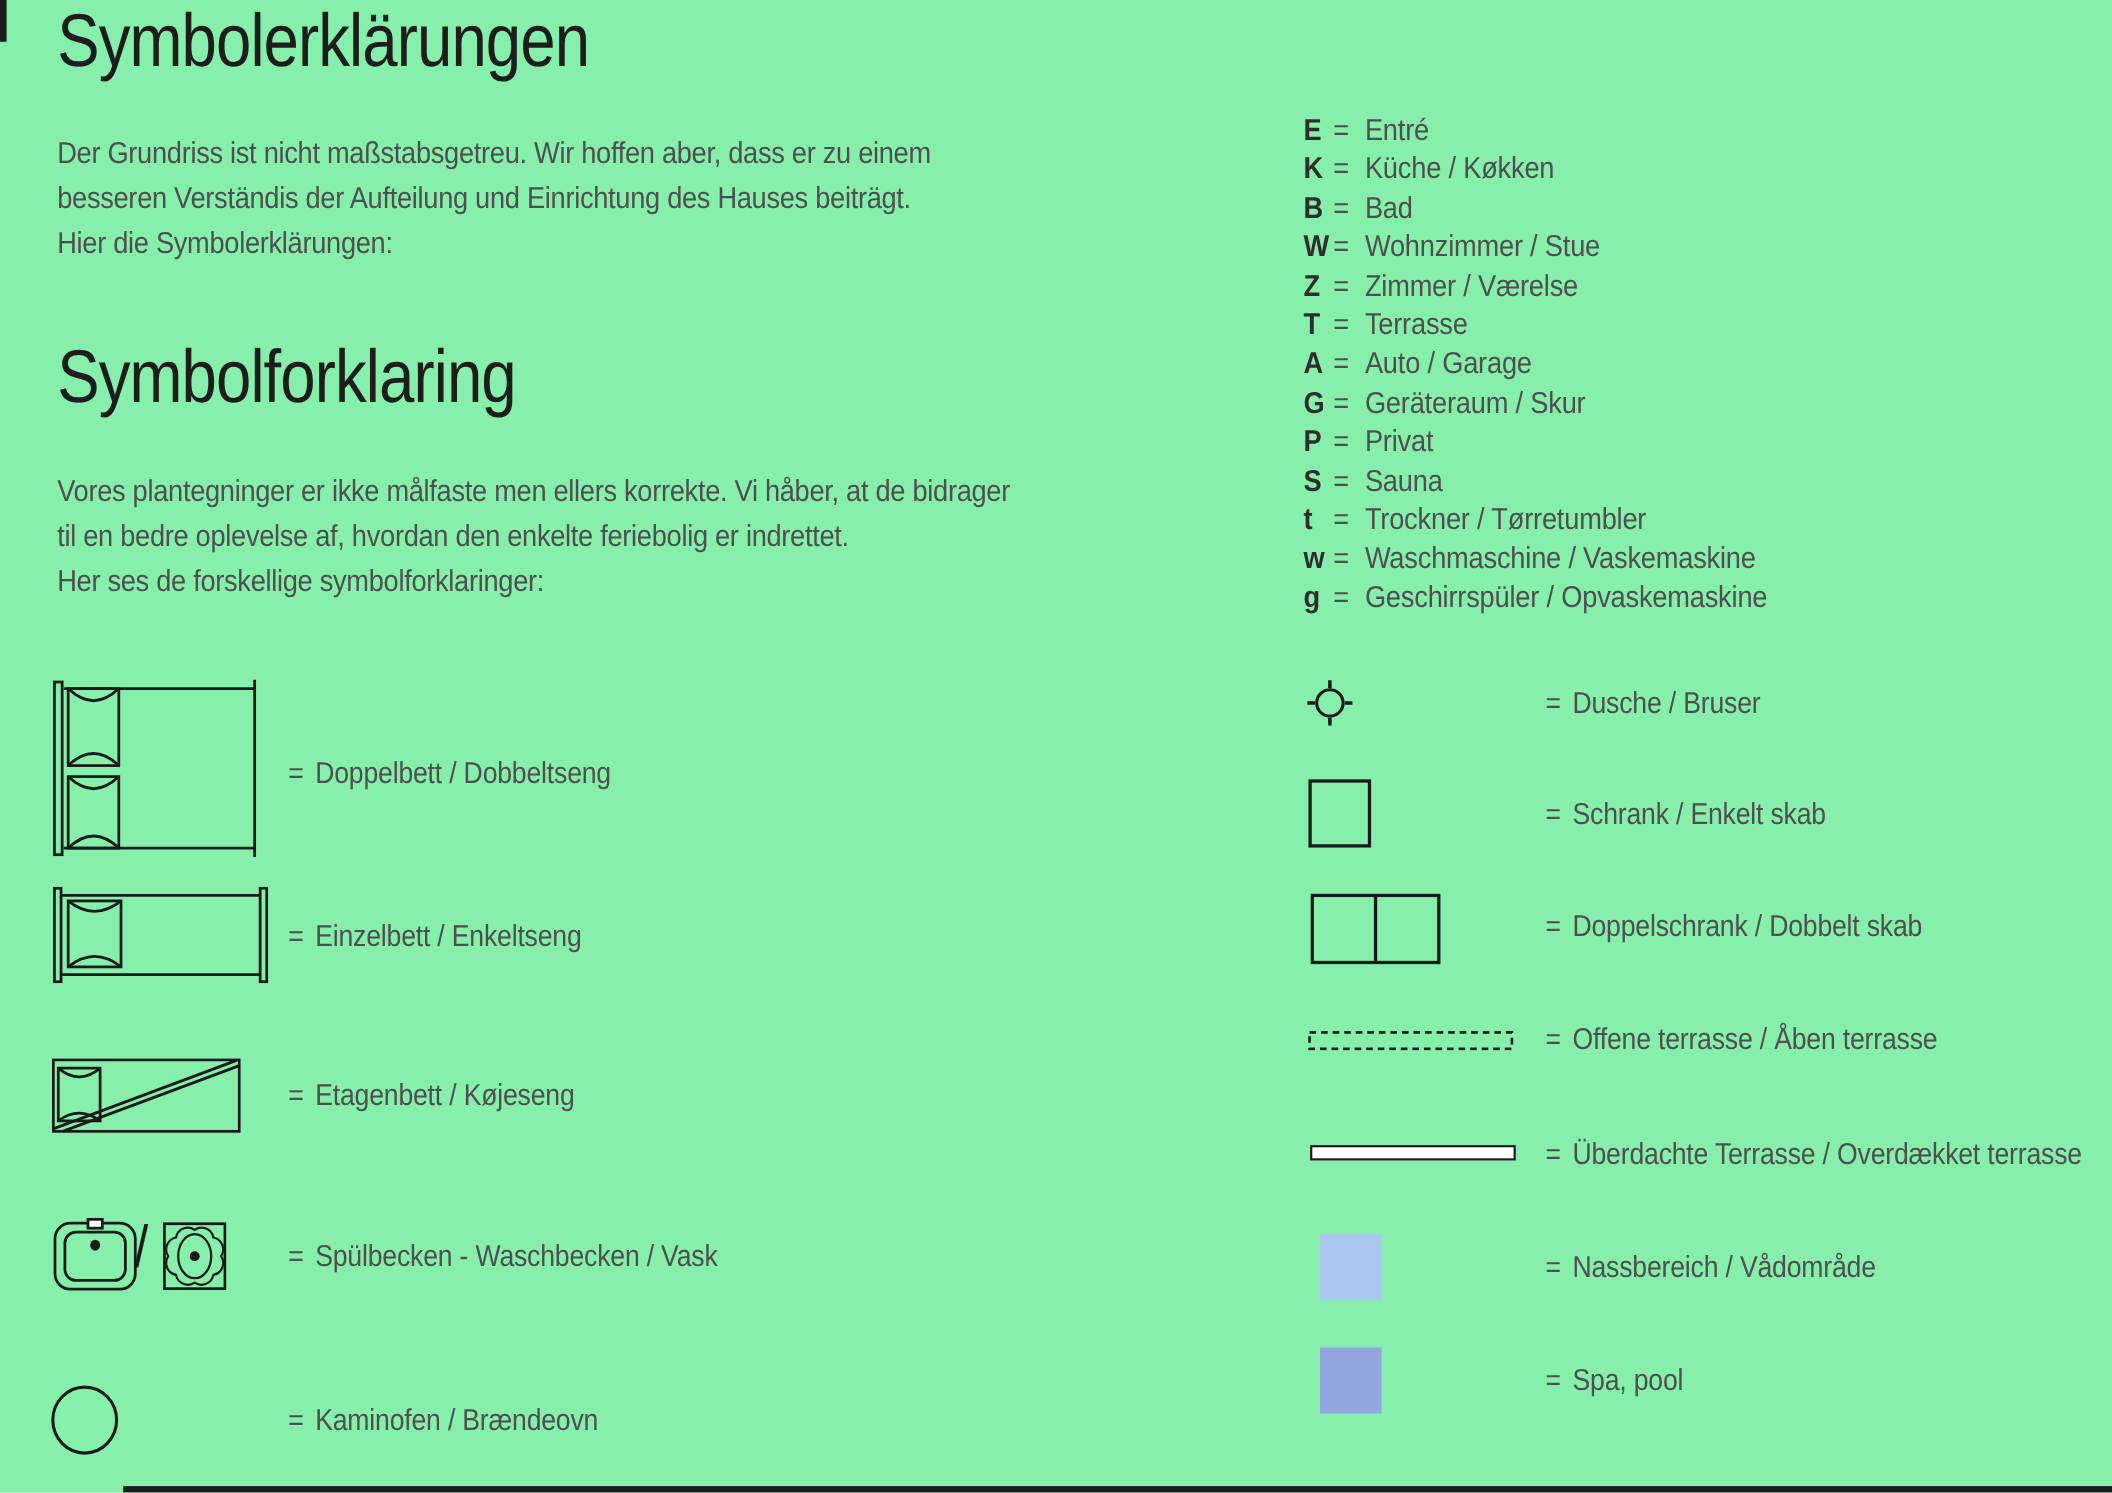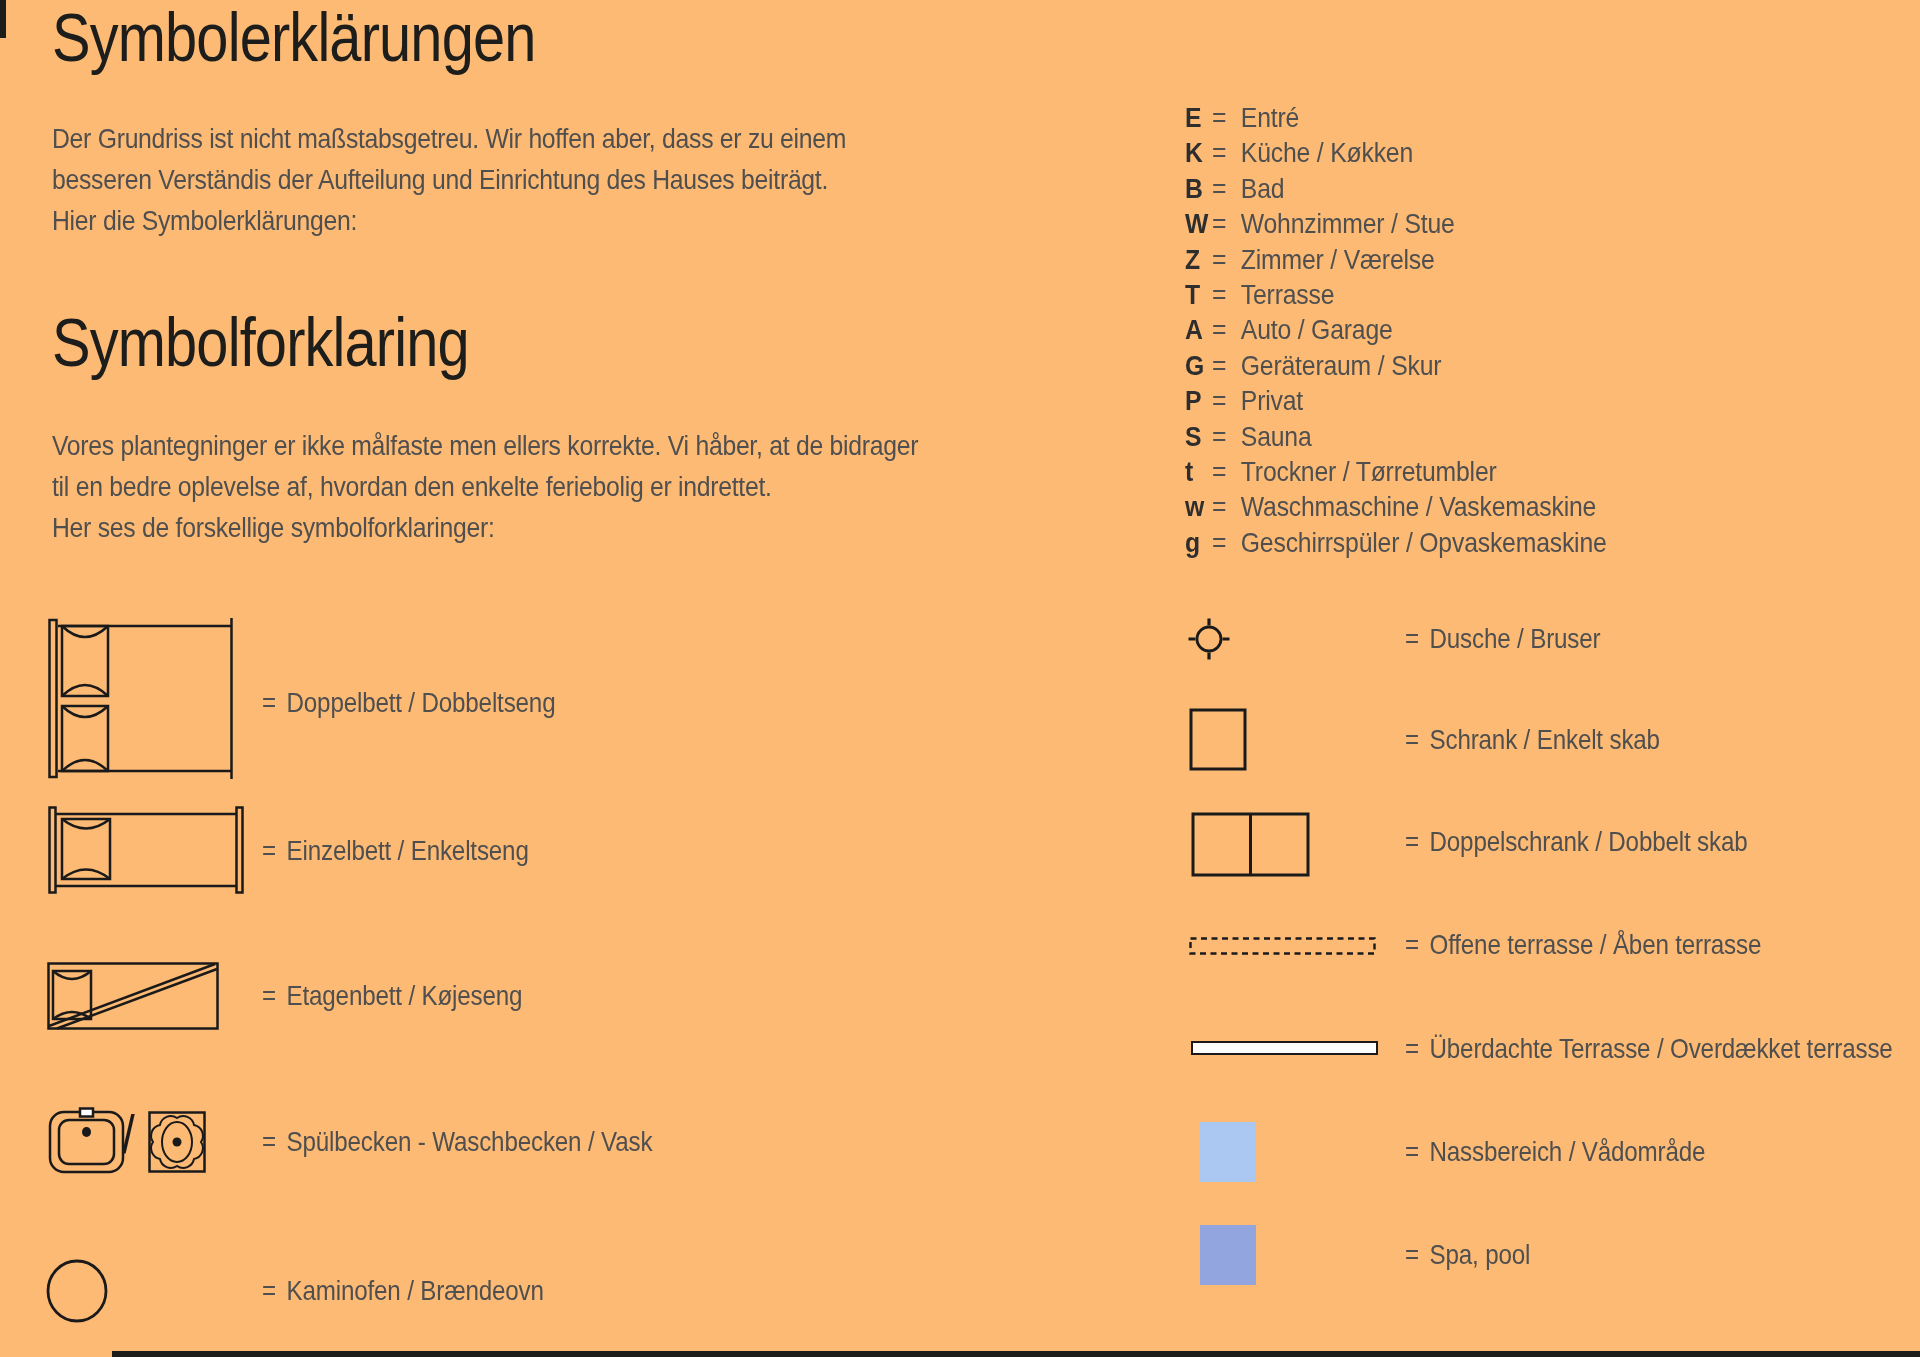--- a/index.html
+++ b/index.html
@@ -1,17 +1,17 @@
 <!DOCTYPE html>
 <html><head>
 <meta charset="utf-8">
 <style>
   html,body{margin:0;padding:0;background:#fff;}
   #canvas{
-    position:relative;width:1920px;height:1357px;background:#fdba74;
+    position:relative;width:1920px;height:1357px;background:#86efac;
     font-family:"Liberation Sans","DejaVu Sans",sans-serif;overflow:hidden;
   }
   .abs{position:absolute;}
   .heading{
     font-size:68px;color:#1d1d1b;font-weight:500;letter-spacing:-1px;
     transform:scaleX(0.85);transform-origin:0 0;white-space:nowrap;line-height:1.1;
   }
   .para{
     font-size:27.5px;color:#4f4f4f;line-height:41px;letter-spacing:-0.3px;
     transform:scaleX(0.9);transform-origin:0 0;white-space:nowrap;

